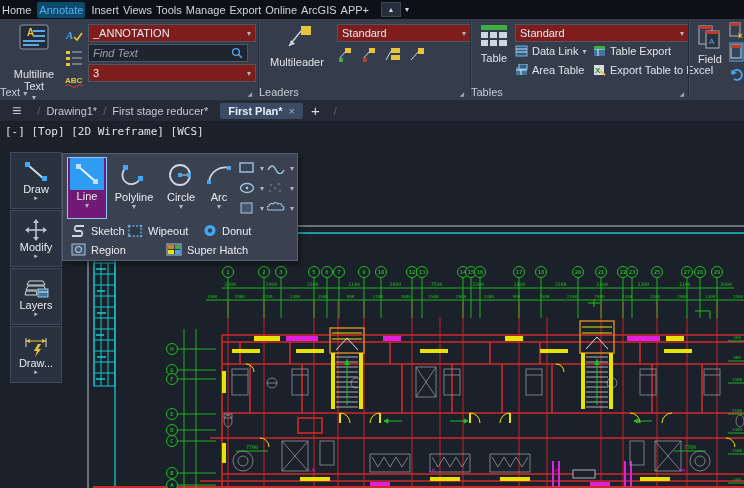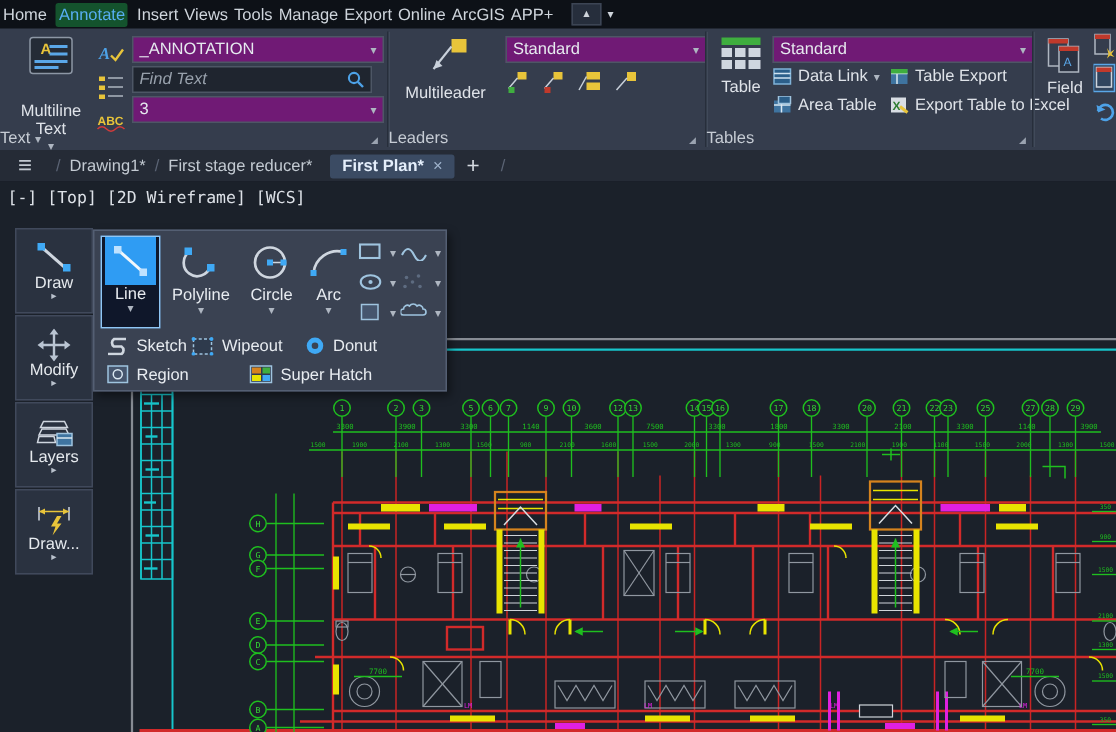--- a/index.html
+++ b/index.html
@@ -4,35 +4,35 @@
 <style>
   html,body{margin:0;padding:0;background:#11151c;}
   #app{position:relative;width:744px;height:488px;overflow:hidden;
        font-family:"Liberation Sans",sans-serif;color:#dfe3e9;
        -webkit-font-smoothing:antialiased;}
   .abs{position:absolute;}
   
   .titlebar{left:0;top:0;width:744px;height:19px;background:#0d1117;
             display:flex;align-items:center;font-size:11px;color:#cfd5dc;}
   .menu-tab{padding:2px 2px;cursor:default;white-space:nowrap;}
-  .menu-tab.active{background:#14532d;color:#58aef2;border-radius:2px;margin:0 4px;}
+  .menu-tab.active{background:#0c4a6e;color:#58aef2;border-radius:2px;margin:0 4px;}
   .ovf-btn{width:18px;height:13px;background:#262e3c;border:1px solid #3c4554;
            margin-left:10px;display:flex;align-items:center;justify-content:center;
            font-size:7px;color:#cfd5dc;}
   .ovf-caret{font-size:8px;margin-left:4px;color:#cfd5dc;}
   
   .ribbon{left:0;top:19px;width:744px;height:81px;background:#353d4d;}
   .rib-sep{position:absolute;top:2px;width:1px;height:77px;background:#272e3b;
            border-right:1px solid #414a5a;}
   .panel-label{position:absolute;bottom:2px;width:100%;
                font-size:11px;color:#c6ccd4;}
   .launcher{position:absolute;bottom:3px;font-size:6px;color:#9aa3b0;}
   .bigbtn{position:absolute;display:flex;flex-direction:column;align-items:center;
           font-size:11px;color:#dfe3e9;line-height:12px;text-align:center;cursor:default;}
-  .dd{position:absolute;height:16px;background:#701a75;border:1px solid #4d5665;
+  .dd{position:absolute;height:16px;background:#7f1d1d;border:1px solid #4d5665;
       display:flex;align-items:center;font-size:11px;color:#e6eaef;padding:0 4px;}
   .dd .arrow{margin-left:auto;font-size:8px;color:#aeb6c1;}
   .findwrap{position:absolute;height:16px;background:#1f252f;border:1px solid #4d5665;
             display:flex;align-items:center;}
   .findwrap input{flex:1;background:transparent;border:0;outline:0;color:#e6eaef;
                   font-size:11px;font-style:italic;padding:0 4px;width:120px;
                   font-family:"Liberation Sans",sans-serif;}
   .findwrap input::placeholder{color:#98a1ac;font-style:italic;}
   .smallrow{position:absolute;display:flex;align-items:center;gap:4px;
             font-size:11px;color:#dfe3e9;white-space:nowrap;}
@@ -57,21 +57,21 @@
           margin-bottom:1px;display:flex;flex-direction:column;align-items:center;
           justify-content:center;font-size:11px;color:#e6eaee;cursor:default;}
   .palbtn .flyarrow{font-size:7px;color:#b9c1cc;line-height:6px;}
   
   .flyout{position:absolute;left:62px;top:32px;width:234px;height:106px;
           background:#3a4252;border:1px solid #545f73;z-index:2;
           box-shadow:2px 3px 6px rgba(0,0,0,.45);font-size:11px;color:#e8ecf1;}
   .tool{position:absolute;display:flex;flex-direction:column;align-items:center;
         line-height:12px;cursor:default;}
   .tool .drop8{line-height:7px;}
-  .tile-selected{border:1px solid #8fc6f5;background:#0f172a;}
+  .tile-selected{border:1px solid #8fc6f5;background:#701a75;}
   .tile-selected .iconbox{background:#2f9cf3;}
   .iconbox{width:34px;height:32px;display:flex;align-items:center;justify-content:center;}
   .minirow{position:absolute;display:flex;align-items:center;gap:5px;white-space:nowrap;}
   svg{display:block;}
 </style>
 </head>
 <body>
 
 <div id="app">
 

